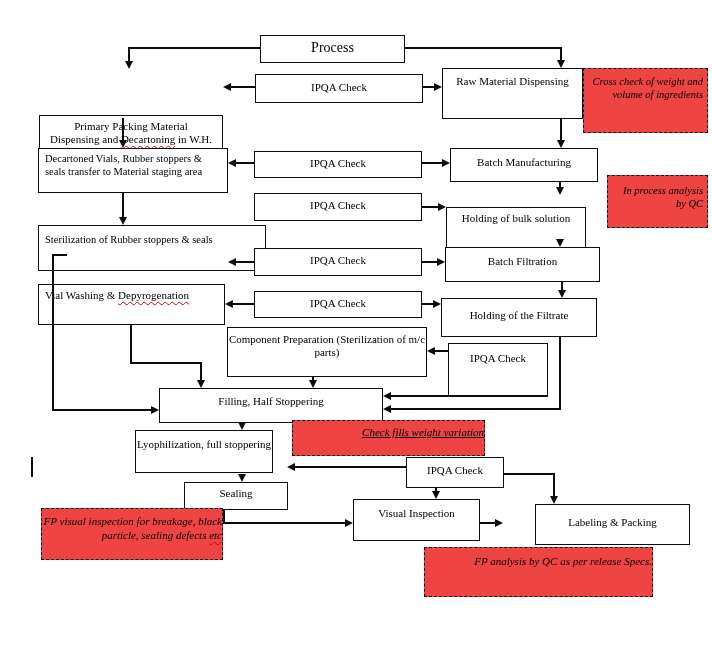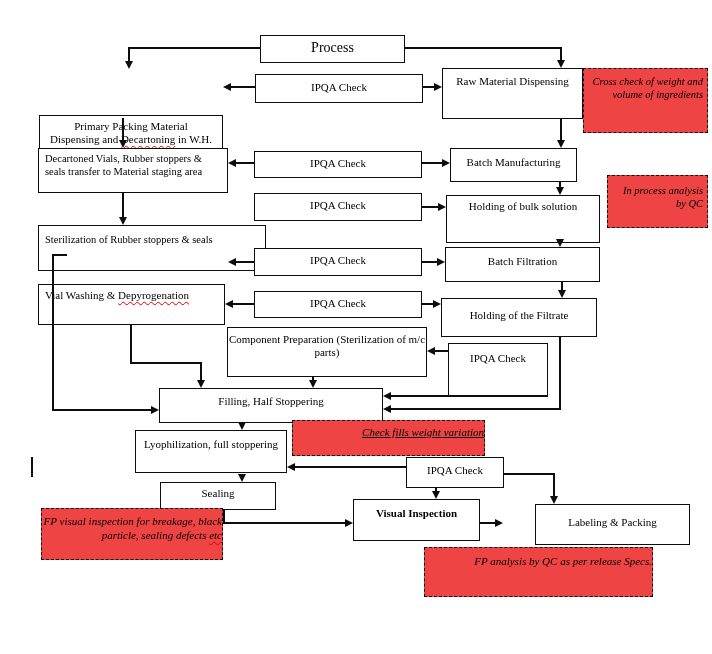--- a/index.html
+++ b/index.html
@@ -38,25 +38,25 @@
   </div>
 
   <div class="box" style="left:255px;top:74px;width:168px;height:29px;padding-top:6px;">IPQA Check</div>
 
   <div class="box" style="left:442px;top:68px;width:141px;height:51px;padding-top:6px;">Raw Material Dispensing</div>
 
   <div class="box left" style="left:38px;top:148px;width:190px;height:45px;font-size:10.5px;">Decartoned Vials, Rubber stoppers &amp; seals transfer to Material staging area</div>
 
   <div class="box" style="left:254px;top:151px;width:168px;height:27px;padding-top:5px;">IPQA Check</div>
 
-  <div class="box" style="left:450px;top:148px;width:127px;height:34px;padding-top:7px;">Batch Manufacturing</div>
+  <div class="box" style="left:450px;top:148px;width:148px;height:34px;padding-top:7px;">Batch Manufacturing</div>
 
   <div class="box" style="left:254px;top:193px;width:168px;height:28px;padding-top:5px;">IPQA Check</div>
 
-  <div class="box" style="left:446px;top:195px;width:154px;height:48px;">Holding of bulk solution</div>
+  <div class="box" style="left:446px;top:207px;width:140px;height:48px;">Holding of bulk solution</div>
 
   <div class="box left nw" style="left:38px;top:225px;width:228px;height:46px;font-size:10.5px;padding-top:8px;">Sterilization of Rubber stoppers &amp; seals</div>
 
   <div class="box" style="left:254px;top:248px;width:168px;height:28px;padding-top:5px;">IPQA Check</div>
 
   <div class="box" style="left:445px;top:247px;width:155px;height:35px;padding-top:7px;">Batch Filtration</div>
 
   <div class="box left nw" style="left:38px;top:284px;width:187px;height:41px;">
     <span>Vial Washing &amp; </span><span class="sq">Depyrogenation</span>
   </div>
@@ -64,27 +64,27 @@
   <div class="box" style="left:254px;top:291px;width:168px;height:27px;padding-top:5px;">IPQA Check</div>
 
   <div class="box" style="left:441px;top:298px;width:156px;height:39px;padding-top:10px;">Holding of the Filtrate</div>
 
   <div class="box" style="left:227px;top:327px;width:200px;height:50px;padding-top:5px;">Component Preparation (Sterilization of m/c parts)</div>
 
   <div class="box" style="left:448px;top:343px;width:100px;height:54px;padding-top:8px;">IPQA Check</div>
 
   <div class="box" style="left:159px;top:388px;width:224px;height:35px;padding-top:6px;">Filling, Half Stoppering</div>
 
-  <div class="box" style="left:135px;top:430px;width:152px;height:43px;padding-top:7px;">Lyophilization, full stoppering</div>
+  <div class="box" style="left:135px;top:430px;width:138px;height:43px;padding-top:7px;">Lyophilization, full stoppering</div>
 
   <div class="box" style="left:406px;top:457px;width:98px;height:31px;padding-top:6px;">IPQA Check</div>
 
-  <div class="box" style="left:160px;top:482px;width:116px;height:28px;">Sealing</div>
+  <div class="box" style="left:184px;top:482px;width:104px;height:28px;">Sealing</div>
 
-  <div class="box" style="left:353px;top:499px;width:127px;height:42px;padding-top:7px;font-weight:bold;">Visual Inspection</div>
+  <div class="box" style="left:353px;top:499px;width:127px;height:42px;padding-top:7px;">Visual Inspection</div>
 
   <div class="box" style="left:503px;top:504px;width:155px;height:41px;padding-top:11px;margin-left:32px;">Labeling &amp; Packing</div>
 
   <div class="dash left" style="left:583px;top:68px;width:125px;height:65px;font-size:10.5px;padding-top:6px;">Cross check of weight and volume of ingredients</div>
 
   <div class="dash left" style="left:607px;top:175px;width:101px;height:53px;font-size:10.5px;padding-top:8px;">In process analysis by QC</div>
 
 
   <div class="dash" style="left:292px;top:420px;width:193px;height:36px;padding-top:5px;text-decoration:underline;">Check fills weight variation</div>
 

